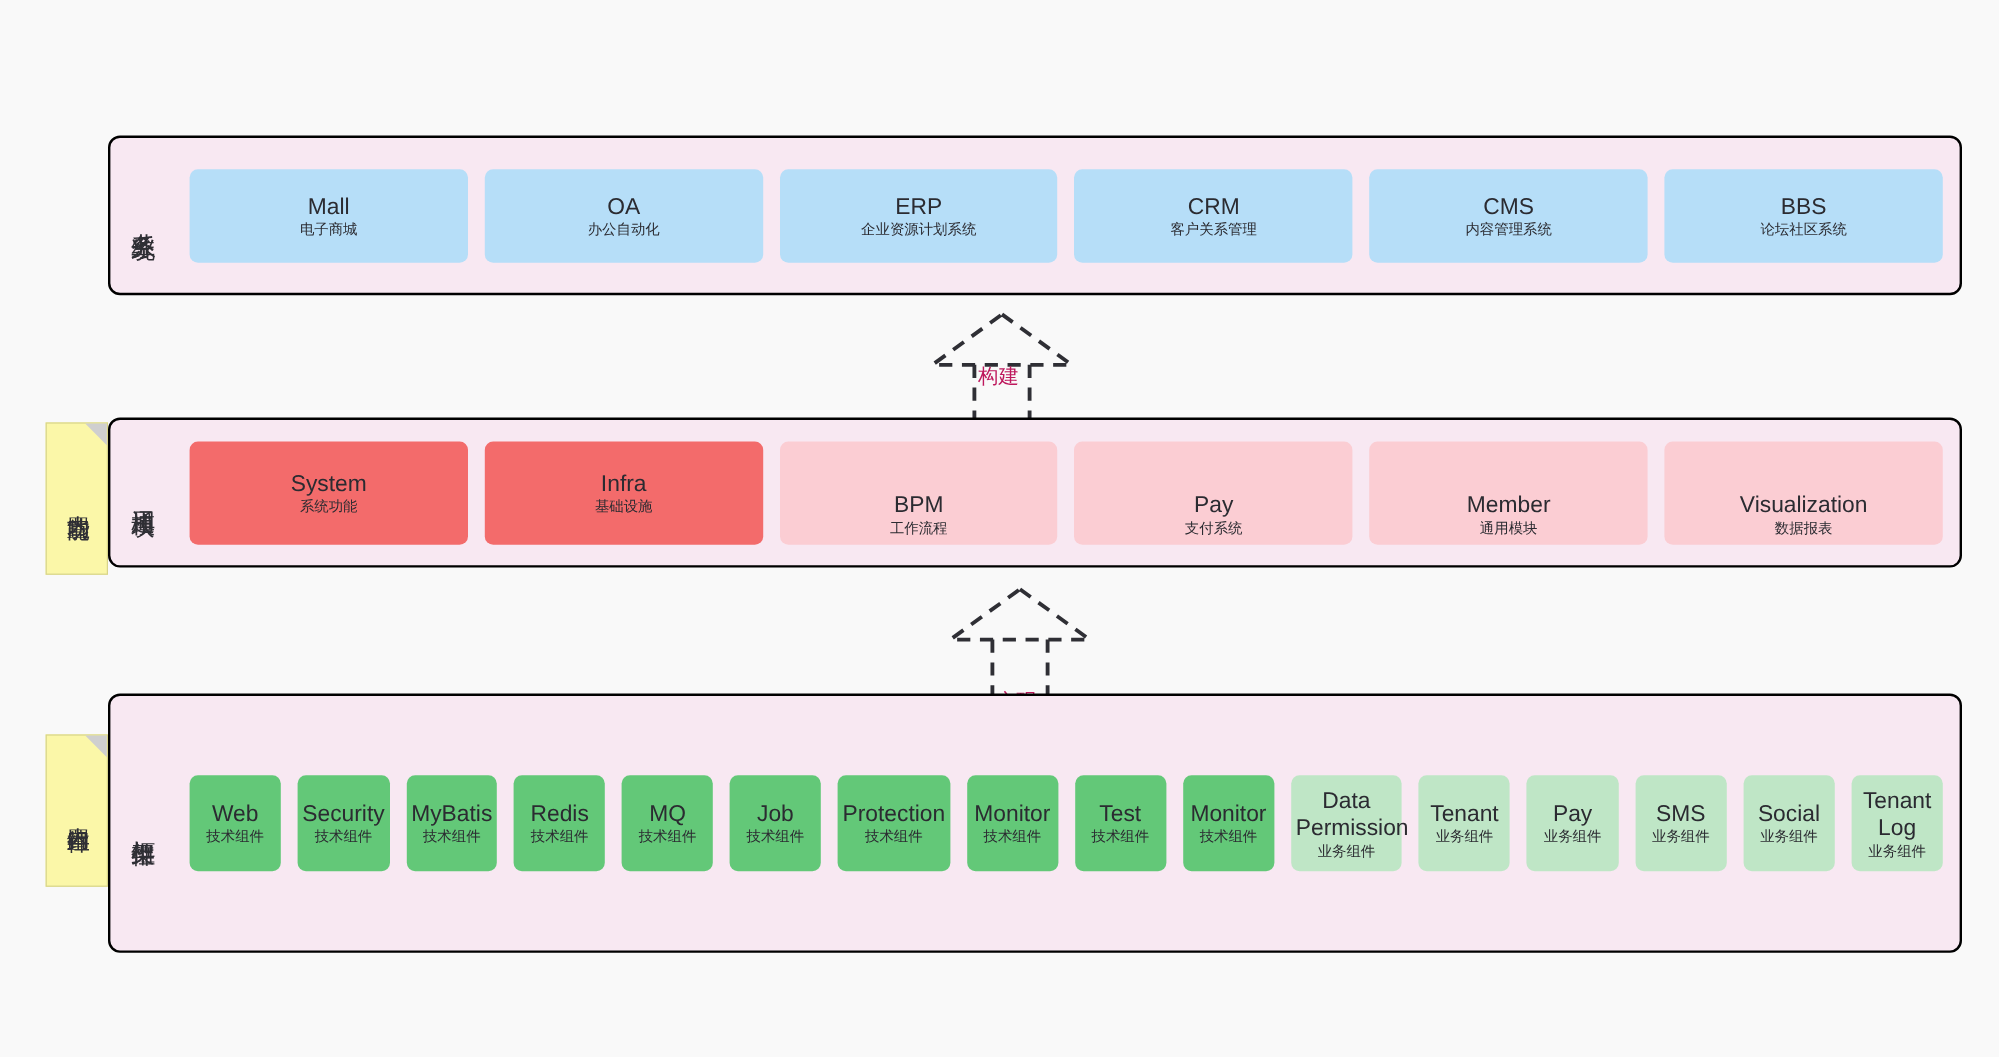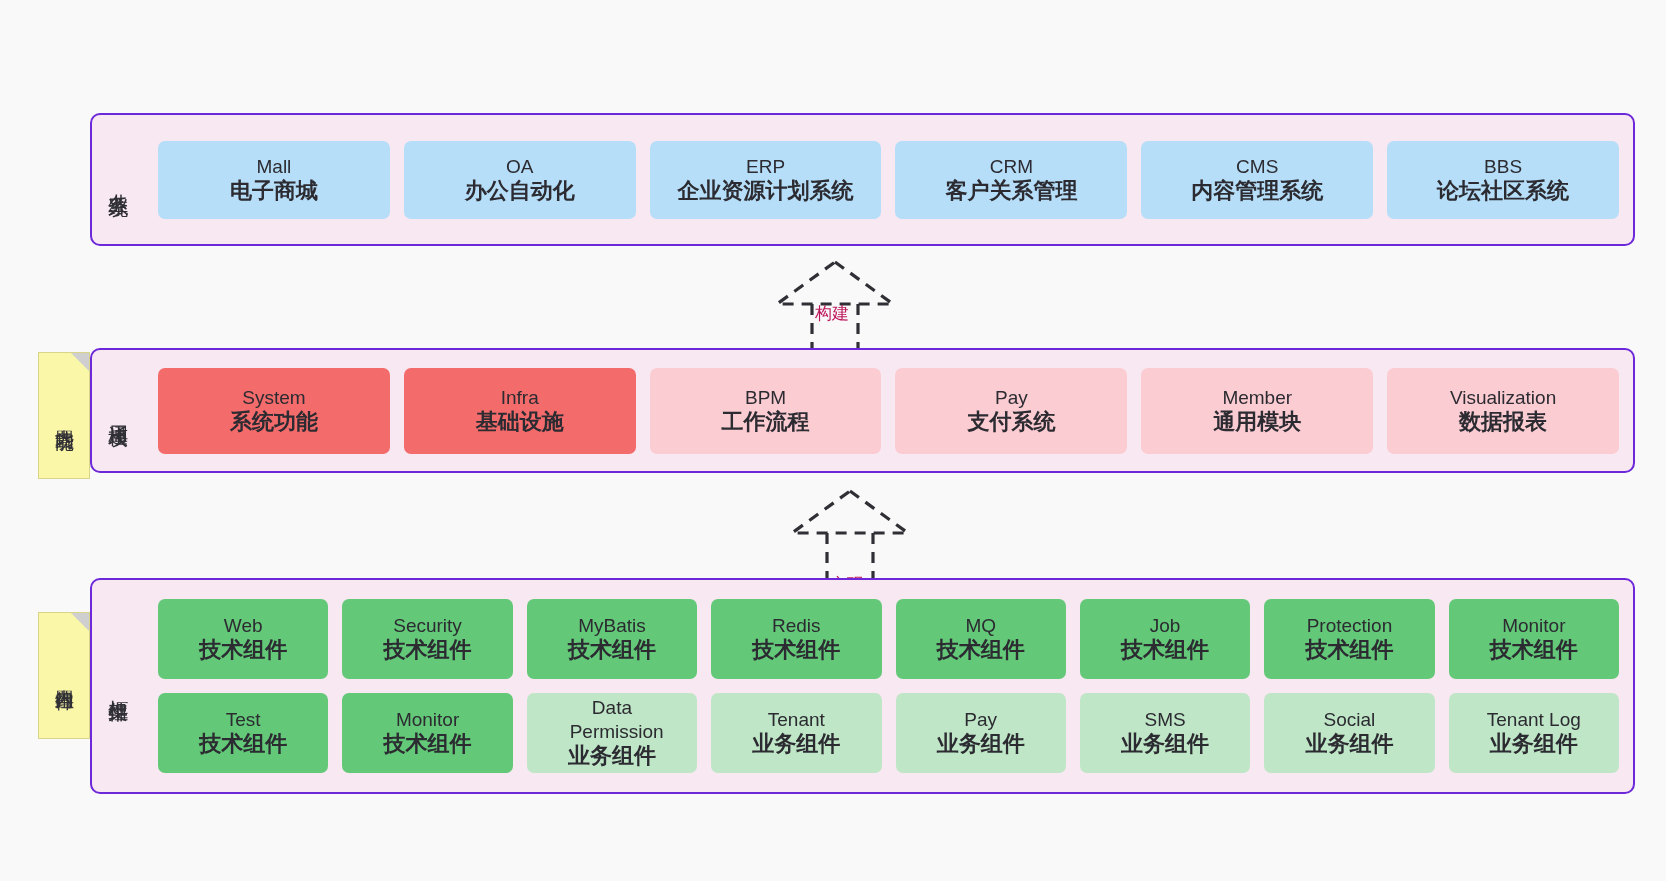--- a/index.html
+++ b/index.html
@@ -10,21 +10,21 @@
     font-family: "Liberation Sans", "DejaVu Sans", sans-serif;
     color: #333333;
     overflow: hidden;
   }
   #stage { position: relative; width: 1666px; height: 881px; }
 
   
   .layer {
     position: absolute;
     background: #f8e8f2;
-    border: 2px solid #6d28d9;
+    border: 2px solid #000000;
     border-radius: 10px;
     display: flex;
     align-items: stretch;
   }
   .layer-title {
     width: 52px;
     flex: 0 0 52px;
     display: flex;
     align-items: center;
     justify-content: center;
@@ -38,21 +38,21 @@
   }
   .layer-body {
     flex: 1 1 auto;
     display: flex;
     align-items: center;
     justify-content: space-between;
     gap: 14px;
     padding: 12px 14px;
   }
   .layer-body.two-rows {
-    flex-direction: column;
+    flex-direction: row;
     justify-content: center;
     gap: 14px;
   }
   .row {
     display: flex;
     width: 100%;
     gap: 14px;
     justify-content: space-between;
   }
 
@@ -63,25 +63,25 @@
     display: flex;
     flex-direction: column;
     align-items: center;
     justify-content: center;
     text-align: center;
     line-height: 1.22;
     padding: 6px 4px;
     color: #2b2b31;
   }
   .card .en { font-size: 19px; }
-  .card .cn { font-size: 22px; font-weight: bold; }
+  .card .cn { font-size: 12px; }
 
   .card.blue      { background: #b6def8; height: 78px; }
   .card.red       { background: #f36b6b; height: 86px; }
-  .card.pink      { background: #fbcdd3; height: 86px; }
+  .card.pink      { background: #fbcdd3; height: 86px; justify-content: flex-end; }
   .card.green     { background: #63c878; height: 80px; }
   .card.lightgreen{ background: #bfe6c6; height: 80px; }
 
   
   .note {
     position: absolute;
     width: 52px;
     background: #fbf7a8;
     border: 1px solid #d8d48a;
     display: flex;

